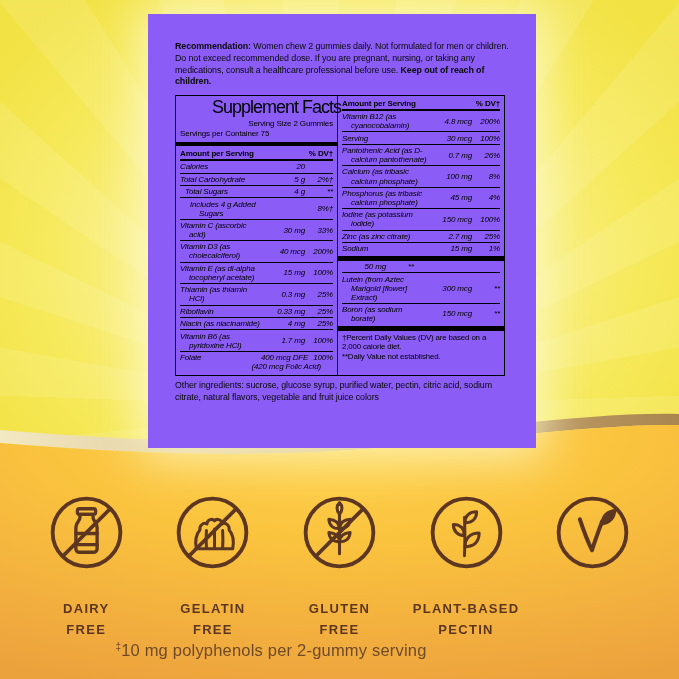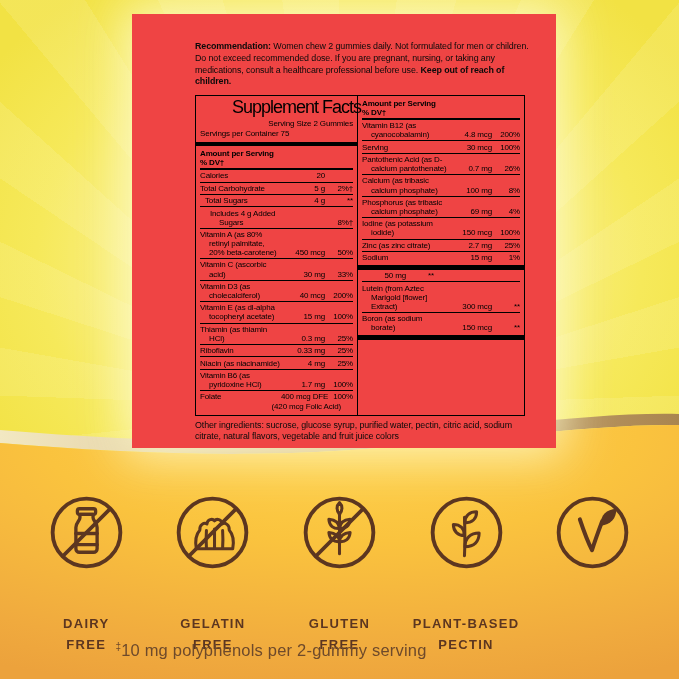--- a/index.html
+++ b/index.html
@@ -16,67 +16,66 @@
   .rays{
     position:absolute;inset:0;
     background:repeating-conic-gradient(from 168deg at 50% 60%,
       rgba(255,253,225,0) 0deg 8deg, rgba(255,254,235,0.55) 8deg 16deg);
     opacity:.22;
   }
   
   .wave-wrap{position:absolute;left:0;top:400px;width:679px;height:279px;}
   
   .card{
-    position:absolute;left:132px;top:14px;width:388px;height:434px;
-    background:#ef4444;color:#000;
+    position:absolute;left:148px;top:14px;width:388px;height:434px;
+    background:#8b5cf6;color:#000;
     box-shadow:0 0 46px 8px rgba(253,250,205,.85);
-    padding-left:36px;
   }
   .rec{
     margin:27px 24px 0 27px;width:338px;
     font-size:8.9px;line-height:1.32;letter-spacing:-0.1px;color:#0a0a0a;
   }
   .rec b{font-weight:bold;}
   
   .sf{
     margin:7px 0 0 27px;width:330px;box-sizing:border-box;
     border:1.6px solid #000;display:flex;align-items:stretch;
     letter-spacing:-0.15px;
   }
   .col-l{width:162px;box-sizing:border-box;border-right:1.2px solid #000;padding:0 4px 3px 4px;}
   .col-r{flex:1;box-sizing:border-box;padding:0 4px 3px 4px;}
   .sf-title{font-size:18px;font-weight:normal;letter-spacing:-1px;line-height:1.05;margin-top:2px;white-space:nowrap;margin-left:32px;}
   .serv{font-size:8px;line-height:1.3;margin-top:2px;text-align:right;}
   .serv2{font-size:8px;line-height:1.3;}
   .tbar{height:4.5px;background:#000;margin:2px -4px 0 -4px;}
   .hdr{
     display:flex;justify-content:space-between;font-weight:bold;font-size:8px;
-    padding:2.5px 0 1.5px 0;border-bottom:2.2px solid #000;flex-direction:column;
+    padding:2.5px 0 1.5px 0;border-bottom:2.2px solid #000;
   }
   .row{
-    display:flex;flex-wrap:wrap;align-items:flex-end;
-    font-size:8px;line-height:1.13;padding:1.2px 0;border-top:0.8px solid #000;
+    display:flex;flex-wrap:wrap;align-items:center;
+    font-size:8px;line-height:1.13;padding:1.2px 0;border-top:0.8px solid #000;font-style:italic;
   }
   .row.nt{border-top:none;}
   .rn{flex:1;padding-left:9px;text-indent:-9px;}
   .ind1 .rn{padding-left:14px;}
   .ind2 .rn{padding-left:19px;}
   .ra{width:44px;text-align:right;white-space:nowrap;}
   .rd{width:28px;text-align:right;white-space:nowrap;}
   .rs{width:100%;text-align:right;padding-right:12px;box-sizing:border-box;}
   .fnotes{font-size:7.9px;line-height:1.22;padding:2px 0 0 0;}
   .other{
     margin:4px 0 0 27px;width:342px;font-size:8.9px;line-height:1.3;letter-spacing:-0.1px;color:#0a0a0a;
   }
   
   .badges{position:absolute;left:23px;top:486px;width:633px;display:flex;}
   .badge{width:126.6px;display:flex;flex-direction:column;align-items:center;}
   .badge svg{display:block;}
   .blabel{
-    margin-top:35px;text-align:center;font-weight:bold;font-size:13px;
+    margin-top:20px;text-align:center;font-weight:bold;font-size:13px;
     letter-spacing:1.3px;line-height:1.6;color:#5C3620;
   }
   .pfoot{
     position:absolute;left:0;top:641px;width:542px;text-align:center;
     font-size:16.5px;color:#6E4A2B;letter-spacing:0.2px;
   }
   .pfoot sup{font-size:10px;vertical-align:6px;}
 </style>
 </head>
 <body>
@@ -136,25 +135,20 @@
             <span class="rn">Total Sugars</span>
             <span class="ra">4 g</span>
             <span class="rd">**</span>
           </div>
           <div class="row ind2">
             <span class="rn">Includes 4 g Added Sugars</span>
             <span class="ra"></span>
             <span class="rd">8%†</span>
           </div>
           <div class="row ind0">
-            <span class="rn">Vitamin A (as 80% retinyl palmitate, 20% beta-carotene)</span>
-            <span class="ra">450 mcg</span>
-            <span class="rd">50%</span>
-          </div>
-          <div class="row ind0">
             <span class="rn">Vitamin C (ascorbic acid)</span>
             <span class="ra">30 mg</span>
             <span class="rd">33%</span>
           </div>
           <div class="row ind0">
             <span class="rn">Vitamin D3 (as cholecalciferol)</span>
             <span class="ra">40 mcg</span>
             <span class="rd">200%</span>
           </div>
           <div class="row ind0">
@@ -211,21 +205,21 @@
             <span class="ra">0.7 mg</span>
             <span class="rd">26%</span>
           </div>
           <div class="row ind0">
             <span class="rn">Calcium (as tribasic calcium phosphate)</span>
             <span class="ra">100 mg</span>
             <span class="rd">8%</span>
           </div>
           <div class="row ind0">
             <span class="rn">Phosphorus (as tribasic calcium phosphate)</span>
-            <span class="ra">69 mg</span>
+            <span class="ra">45 mg</span>
             <span class="rd">4%</span>
           </div>
           <div class="row ind0">
             <span class="rn">Iodine (as potassium iodide)</span>
             <span class="ra">150 mcg</span>
             <span class="rd">100%</span>
           </div>
           <div class="row ind0">
             <span class="rn">Zinc (as zinc citrate)</span>
             <span class="ra">2.7 mg</span>
@@ -246,20 +240,24 @@
             <span class="ra">300 mcg</span>
             <span class="rd">**</span>
           </div>
           <div class="row ind0">
             <span class="rn">Boron (as sodium borate)</span>
             <span class="ra">150 mcg</span>
             <span class="rd">**</span>
           </div>
           <div class="tbar"></div>
         </div>
+      <div class="fnotes">
+        <div>†Percent Daily Values (DV) are based on a 2,000 calorie diet.</div>
+        <div>**Daily Value not established.</div>
+      </div>
     </div>
   </div>
 
   <div class="other">Other ingredients: sucrose, glucose syrup, purified water, pectin, citric acid, sodium citrate, natural flavors, vegetable and fruit juice colors</div>
 </div>
 
 <div class="badges">
 
   <div class="badge">
     <svg width="93" height="93" viewBox="0 0 92 92">

